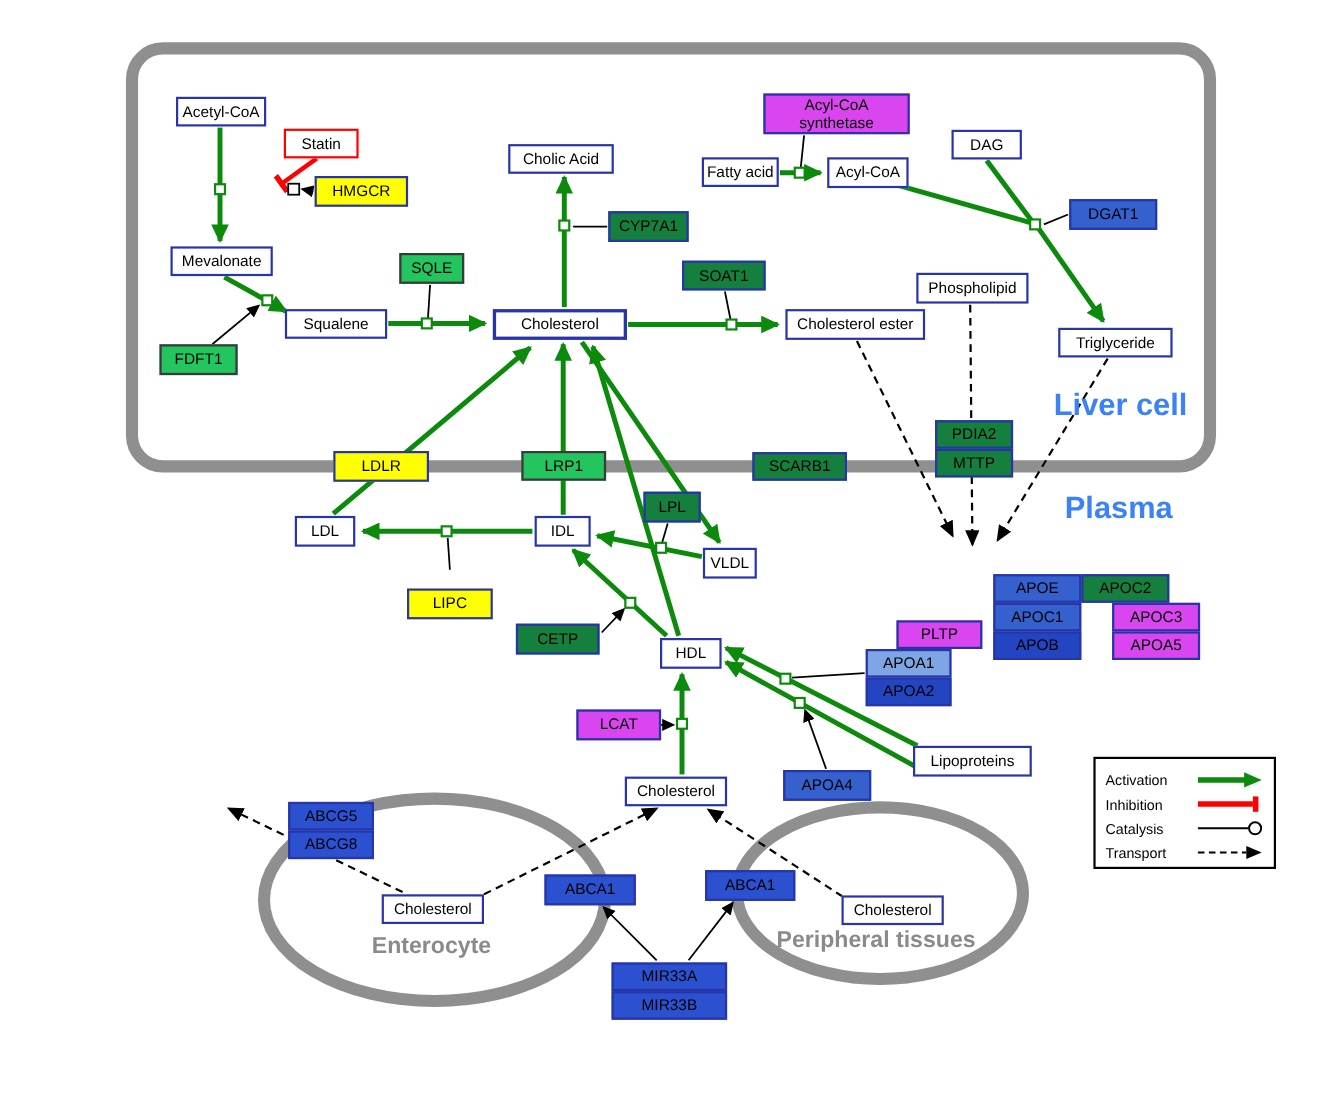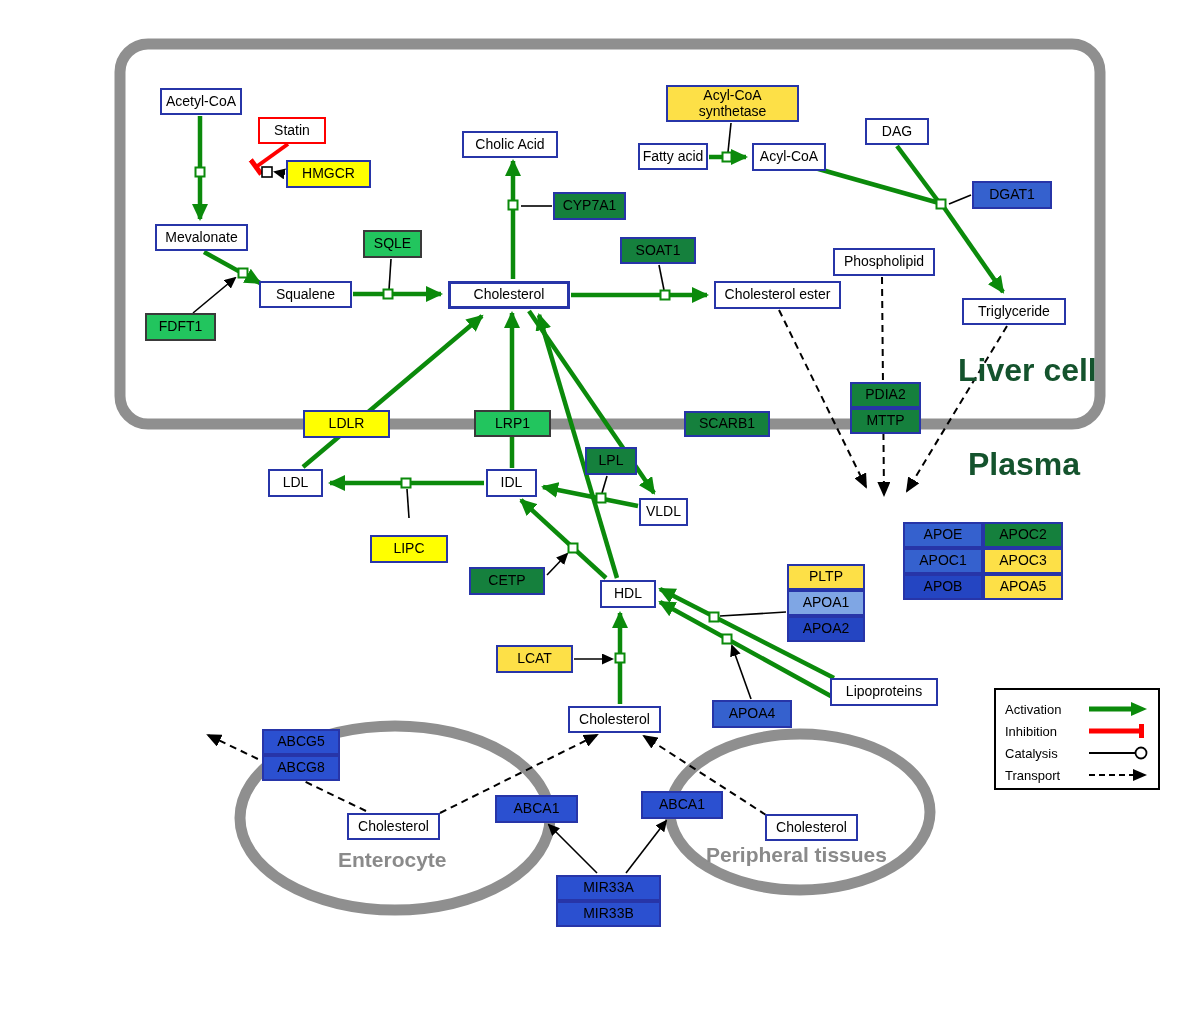--- a/index.html
+++ b/index.html
@@ -9,25 +9,25 @@
   #edges{position:absolute;left:0;top:0;z-index:0;}
   .node{position:absolute;box-sizing:border-box;display:flex;align-items:center;justify-content:center;
         text-align:center;font-size:14px;line-height:1.1;color:#000;background:#fff;
         border:2px solid #2735A8;z-index:2;padding:0 2px;}
   .thick{border-width:3px;}
   .statin{border-color:#FF0000;border-width:2.5px;}
   .yellow{background:#FFFF00;}
   .khaki{background:#22c55e;border:2px solid #3A3A3A;}
   .lblue{background:#15803d;}
   .lmblue{background:#7FA6E4;}
-  .mblue{background:#fde047;}
+  .mblue{background:#d946ef;margin-left:28px;}
   .mdblue{background:#3561CE;}
   .dblue{background:#2445C2;}
   .sblue{background:#2B50D0;}
-  .comp-label{position:absolute;font-weight:bold;color:#14532d;font-size:32px;z-index:1;white-space:nowrap;}
+  .comp-label{position:absolute;font-weight:bold;color:#3b82f6;font-size:28px;z-index:1;white-space:nowrap;}
   .small-comp{font-size:21px;color:#8A8A8A;}
   .legend{position:absolute;background:#fff;border:2px solid #000;z-index:3;
           display:flex;flex-direction:column;justify-content:space-around;padding:5px 9px;box-sizing:border-box;}
   .lrow{display:flex;align-items:flex-end;justify-content:space-between;height:22px;}
   .llabel{font-size:13px;color:#000;}
 </style>
 </head>
 <body>
 
 <div id="canvas">

